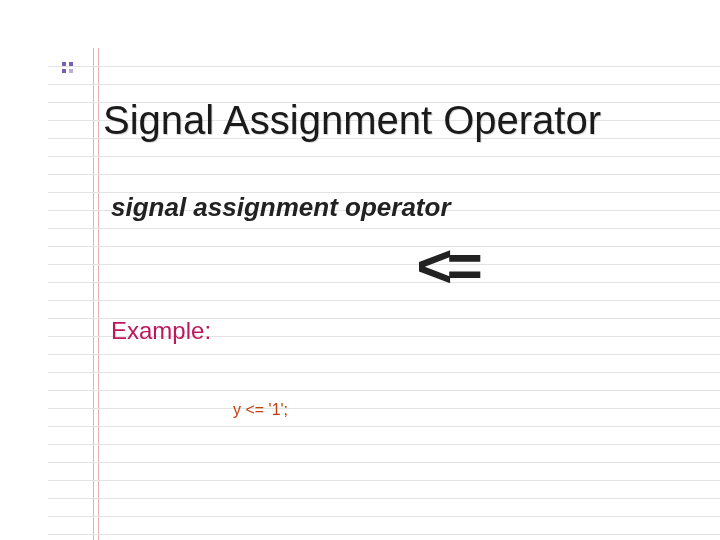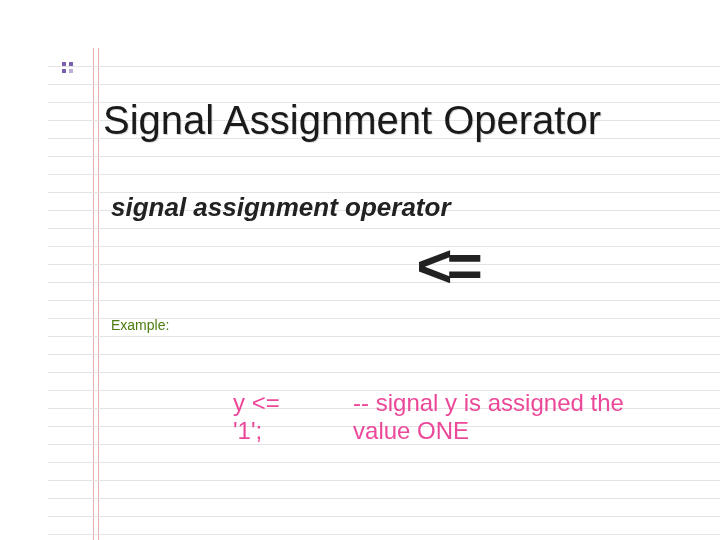--- a/index.html
+++ b/index.html
@@ -73,31 +73,31 @@
     font-weight: 700;
     font-style: italic;
     color: #222;
     text-align: center;
     margin-left: 120px;
     line-height: 1;
     margin-bottom: 20px;
     letter-spacing: -6px;
   }
   .example-label {
-    font-size: 14px;
-    color: #4d7c0f;
+    font-size: 24px;
+    color: #be185d;
     margin-left: 20px;
     margin-bottom: 44px;
   }
   .code-row {
     display: flex;
     gap: 30px;
     margin-left: 130px;
-    font-size: 24px;
-    color: #ec4899;
+    font-size: 16px;
+    color: #c2410c;
   }
 </style>
 </head>
 <body>
 
 <div class="notebook-bg">
   <div class="vline-red" style="left:45px"></div>
   <div class="vline-red" style="left:50px"></div>
   <div class="hline" style="top:18px"></div>
   <div class="hline" style="top:36px"></div>
@@ -137,15 +137,14 @@
   <div class="sq" style="top:7px;left:7px;opacity:.5"></div>
 </div>
 
 <div class="content">
   <h1 class="title">Signal Assignment Operator</h1>
   <p class="operator-name">signal assignment operator</p>
   <div class="big-op">&lt;=</div>
   <p class="example-label">Example:</p>
   <div class="code-row">
     <span>y &lt;= '1';</span>
-    <span>-- signal y is assigned the value ONE</span>
   </div>
 </div>
 
 </body></html>

